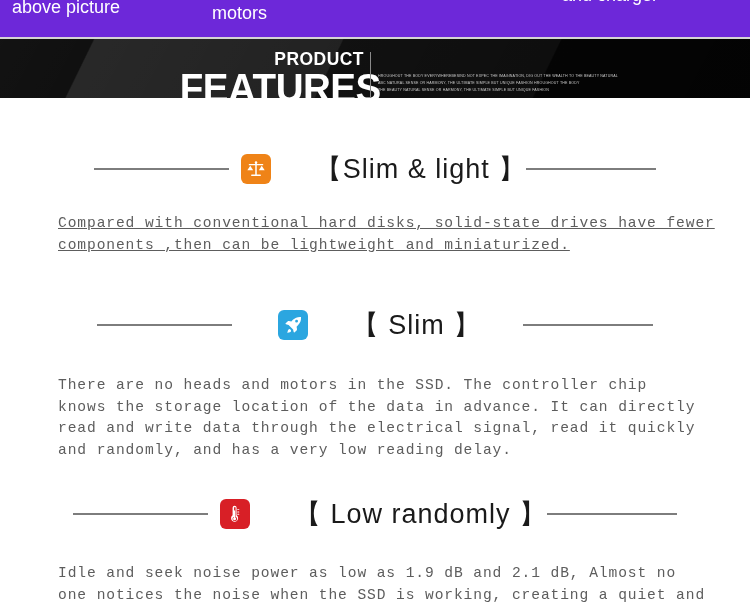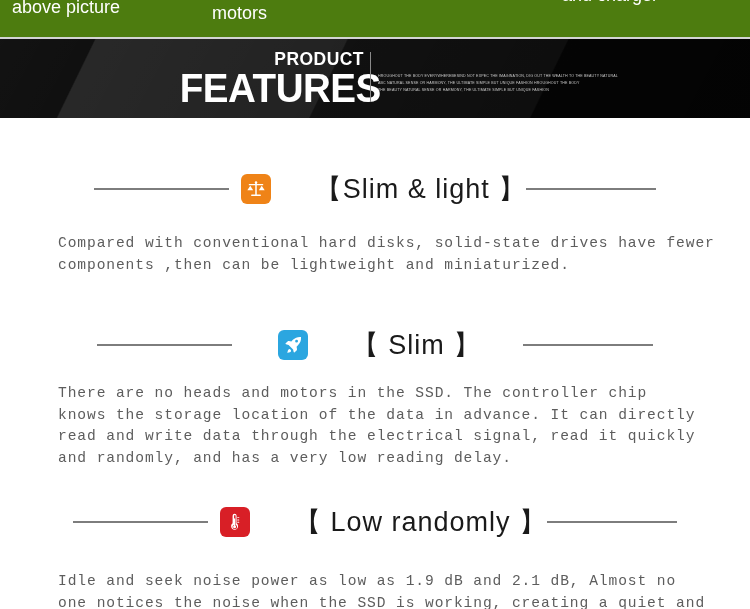--- a/index.html
+++ b/index.html
@@ -12,21 +12,21 @@
     height: 609px;
     overflow: hidden;
     font-family: "Liberation Sans", sans-serif;
   }
 
   
   .gray-band {
     position: relative;
     width: 750px;
     height: 37px;
-    background: #4d7c0f;
+    background: #6d28d9;
     overflow: hidden;
   }
   .gray-band .caption {
     position: absolute;
     color: #ffffff;
     font-family: "Liberation Sans", sans-serif;
     font-size: 18px;
     line-height: 22px;
     white-space: nowrap;
   }
@@ -37,21 +37,21 @@
   .band-sep {
     width: 750px;
     height: 2px;
     background: #d4d4d4;
   }
 
   
   .banner {
     position: relative;
     width: 750px;
-    height: 79px;
+    height: 59px;
     background: #c2410c;
     overflow: hidden;
   }
   .banner .shade-a {
     position: absolute;
     top: 0; left: 0;
     width: 100%; height: 100%;
     background: linear-gradient(116deg,
         #0a0a0a 0%, #0a0a0a 12%,
         #232323 12.2%, #232323 44%,
@@ -171,23 +171,23 @@
     font-family: "Liberation Mono", monospace;
     font-size: 14.6px;
     line-height: 21.5px;
     letter-spacing: 0.9px;
     padding: 0 22px 0 58px;
     white-space: pre-wrap;
   }
 
   
   .sec-slim   { margin-top: 45px; }
-  .sec-slim   .body-text { margin-top: 18px; }
+  .sec-slim   .body-text { margin-top: 18px; text-decoration: underline; }
   .sec-fast   { margin-top: 43px; }
-  .sec-fast   .body-text { margin-top: 12px; }
+  .sec-fast   .body-text { margin-top: 24px; }
   .sec-heat   { margin-top: 27px; }
   .sec-heat   .body-text { margin-top: 23px; }
 
   
   .gap-a { width: 12px; flex: 0 0 auto; }
   .gap-b { width: 0px;  flex: 0 0 auto; }
 
   .sec-fast .gap-a { width: 46px; }
   .sec-fast .gap-b { width: 42px; }
   .sec-fast .rule-left  { width: 135px; }

